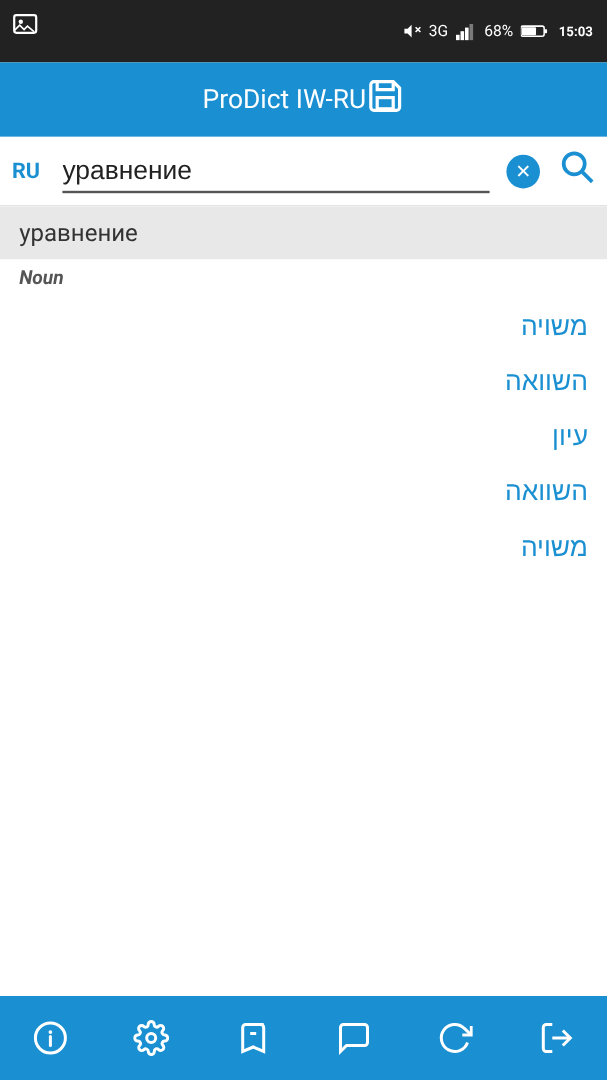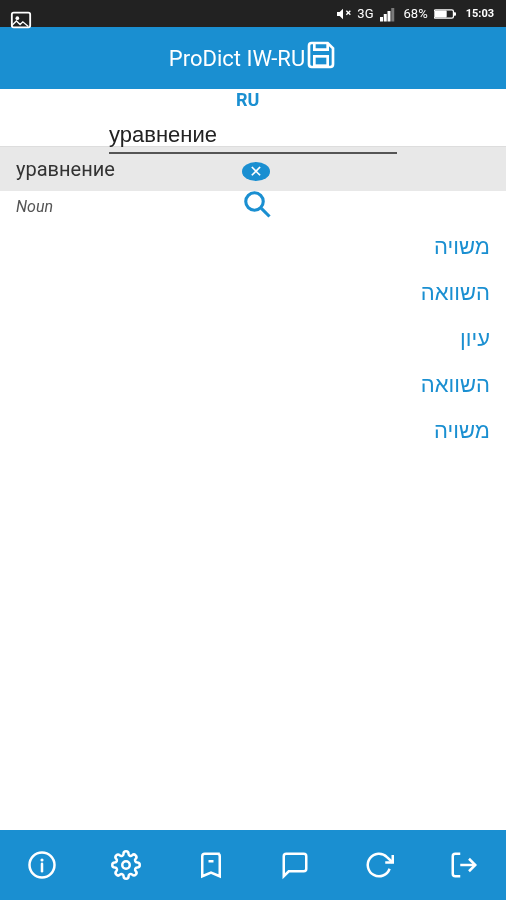--- a/index.html
+++ b/index.html
@@ -8,21 +8,21 @@
       height: 900px;
       font-family: 'Roboto', Arial, sans-serif;
       background: #fff;
       overflow: hidden;
       position: relative;
     }
 
     
     .status-bar {
       width: 100%;
-      height: 27px;
+      height: 52px;
       background: #222;
       display: flex;
       align-items: center;
       justify-content: flex-end;
       padding: 0 12px;
       gap: 6px;
     }
     .status-bar-left {
       position: absolute;
       left: 10px;
@@ -75,21 +75,20 @@
     
     .search-bar {
       width: 100%;
       height: 58px;
       background: #fff;
       display: flex;
       align-items: center;
       padding: 0 10px;
       border-bottom: 1px solid #ddd;
       gap: 8px;
-      flex-direction: column;
     }
     .lang-label {
       color: #1a8fd1;
       font-size: 18px;
       font-weight: bold;
       min-width: 34px;
     }
     .search-input-wrapper {
       flex: 1;
       border-bottom: 2px solid #555;
@@ -137,20 +136,21 @@
     }
     .result-word {
       font-size: 20px;
       color: #333;
     }
     .result-pos {
       font-size: 16px;
       color: #555;
       font-style: italic;
       padding: 6px 16px 4px 16px;
+      font-weight: bold;
     }
     .translation-list {
       padding: 4px 0;
     }
     .translation-item {
       padding: 10px 16px;
       font-size: 22px;
       color: #1a8fd1;
       text-align: right;
       direction: rtl;

